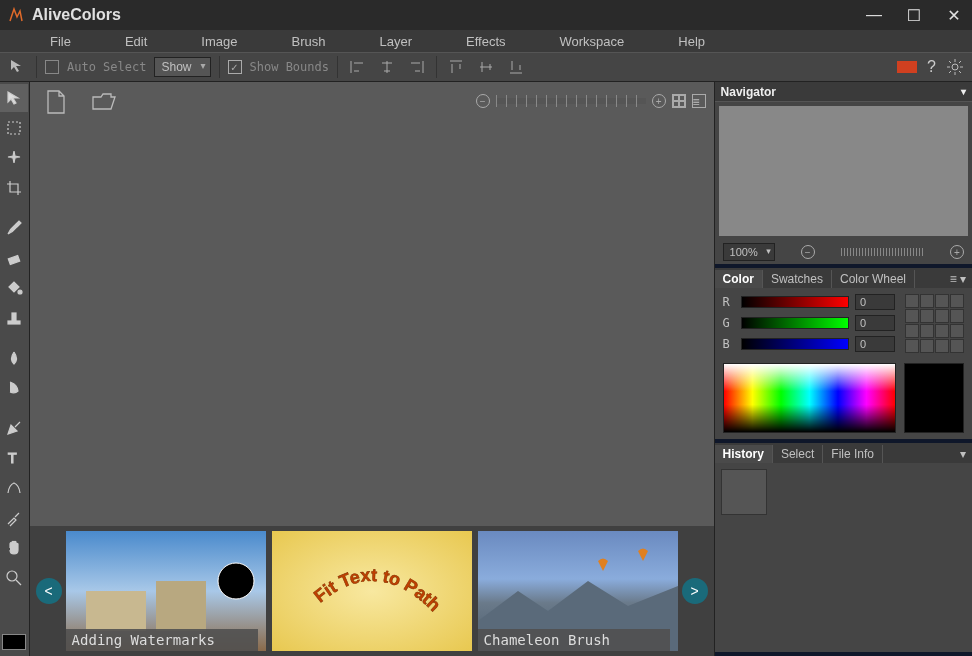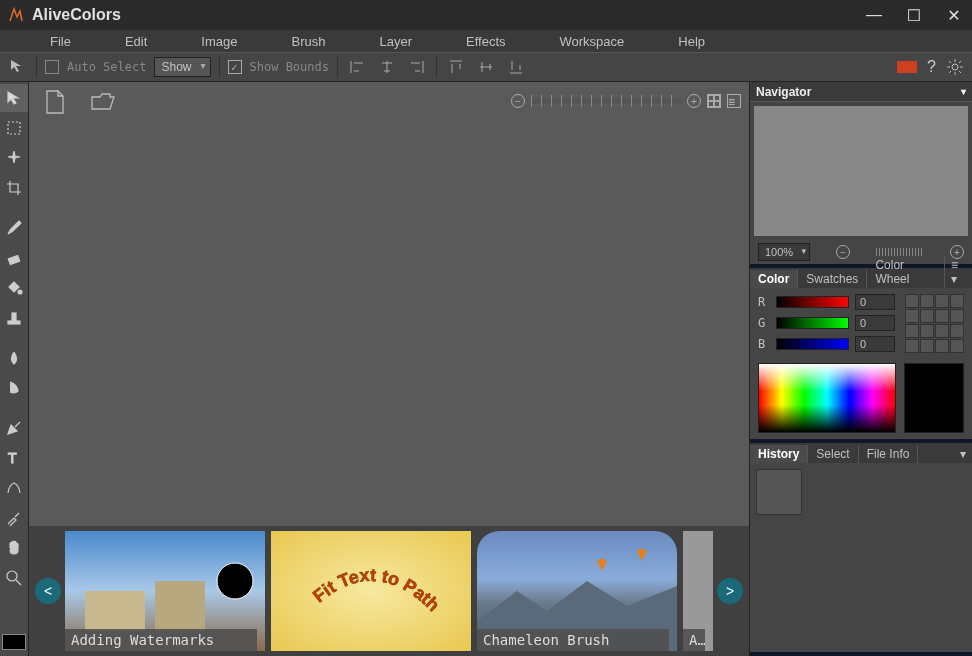--- a/index.html
+++ b/index.html
@@ -43,21 +43,21 @@
 .zslider::before { content:""; position:absolute; left:0; right:0; top:-3px; bottom:-3px; background:repeating-linear-gradient(90deg,#888 0 1px,transparent 1px 10px); }
 .viewbtn { width:14px; height:14px; border:1px solid #aaa; cursor:pointer; }
 
 .filmstrip { height:130px; background:#404040; display:flex; align-items:center; position:relative; padding:0 36px; gap:6px; overflow:hidden; margin-top:auto; }
 .navcirc { width:26px; height:26px; border-radius:50%; background:#1a6a7a; color:#fff; display:flex; align-items:center; justify-content:center; font-size:14px; cursor:pointer; position:absolute; top:50%; transform:translateY(-50%); }
 .navcirc.left { left:6px; } .navcirc.right { right:6px; }
 .thumb { width:200px; height:120px; background:#666; position:relative; flex-shrink:0; }
 .thumb .cap { position:absolute; bottom:0; left:0; right:8px; background:rgba(80,80,80,0.9); padding:3px 6px; font-family:Consolas,monospace; font-size:14px; color:#ddd; white-space:nowrap; overflow:hidden; text-overflow:ellipsis; }
 .thumb-sky { background:linear-gradient(#4a8acc 0%,#a8c8e8 50%,#8a6a4a 100%); }
 .thumb-path { background:radial-gradient(ellipse at center,#f8e8a0 0%,#e8c850 100%); }
-.thumb-mtn { background:linear-gradient(#6a8ac0 0%,#8aacdc 40%,#6a7a8a 60%,#4a5a6a 100%);border-radius:22px; }
+.thumb-mtn { background:linear-gradient(#6a8ac0 0%,#8aacdc 40%,#6a7a8a 60%,#4a5a6a 100%); }
 .thumb svg.overlay { position:absolute; inset:0; width:100%; height:100%; }
 
 .rightdock { width:280px; background:#454545; border-left:1px solid #222; display:flex; flex-direction:column; }
 .panel { border-bottom:4px solid #0f172a; }
 .panel-title { height:20px; background:#3a3a3a; display:flex; align-items:center; padding:0 6px; font-family:Consolas,monospace; font-size:12px; font-weight:bold; color:#eee; border-bottom:1px solid #555; position:relative; }
 .panel-title .chev { position:absolute; right:6px; font-size:10px; }
 .nav-preview { height:130px; background:#888; margin:4px; }
 .nav-foot { height:24px; display:flex; align-items:center; padding:0 8px; gap:26px; }
 .pct { background:#3a3a3a; padding:2px 16px 2px 6px; font-size:11px; position:relative; border:1px solid #222; }
 .pct::after { content:"▾"; position:absolute; right:3px; top:2px; font-size:9px; }
@@ -301,23 +301,20 @@
             <text font-size="18" font-weight="bold" fill="#c04000" stroke="#803000" stroke-width="0.5"><textPath href="#arc" startOffset="8%">Fit Text to Path</textPath></text>
           </svg>
       </div>
       <div class="thumb thumb-mtn">
         <svg class="overlay" viewBox="0 0 200 120">
             <path d="M0 90 L40 60 L70 80 L110 50 L150 75 L200 55 V120 H0 Z" fill="#5a6a7a"></path>
             <path d="M120 30 Q125 25 130 30 L125 40 Z" fill="#e08020"></path>
             <path d="M160 20 Q165 15 170 20 L165 30 Z" fill="#e08020"></path>
           </svg>
         <div class="cap">Chameleon Brush</div>
-      </div>
-      <div class="thumb" style="width:30px;background:#999;">
-        <div class="cap">AK</div>
       </div>
       <div class="navcirc right">&gt;</div>
     </div>
   </div>
 
   <div class="rightdock">
 
     <div class="panel">
       <div class="panel-title">
           <span>Navigator</span>

